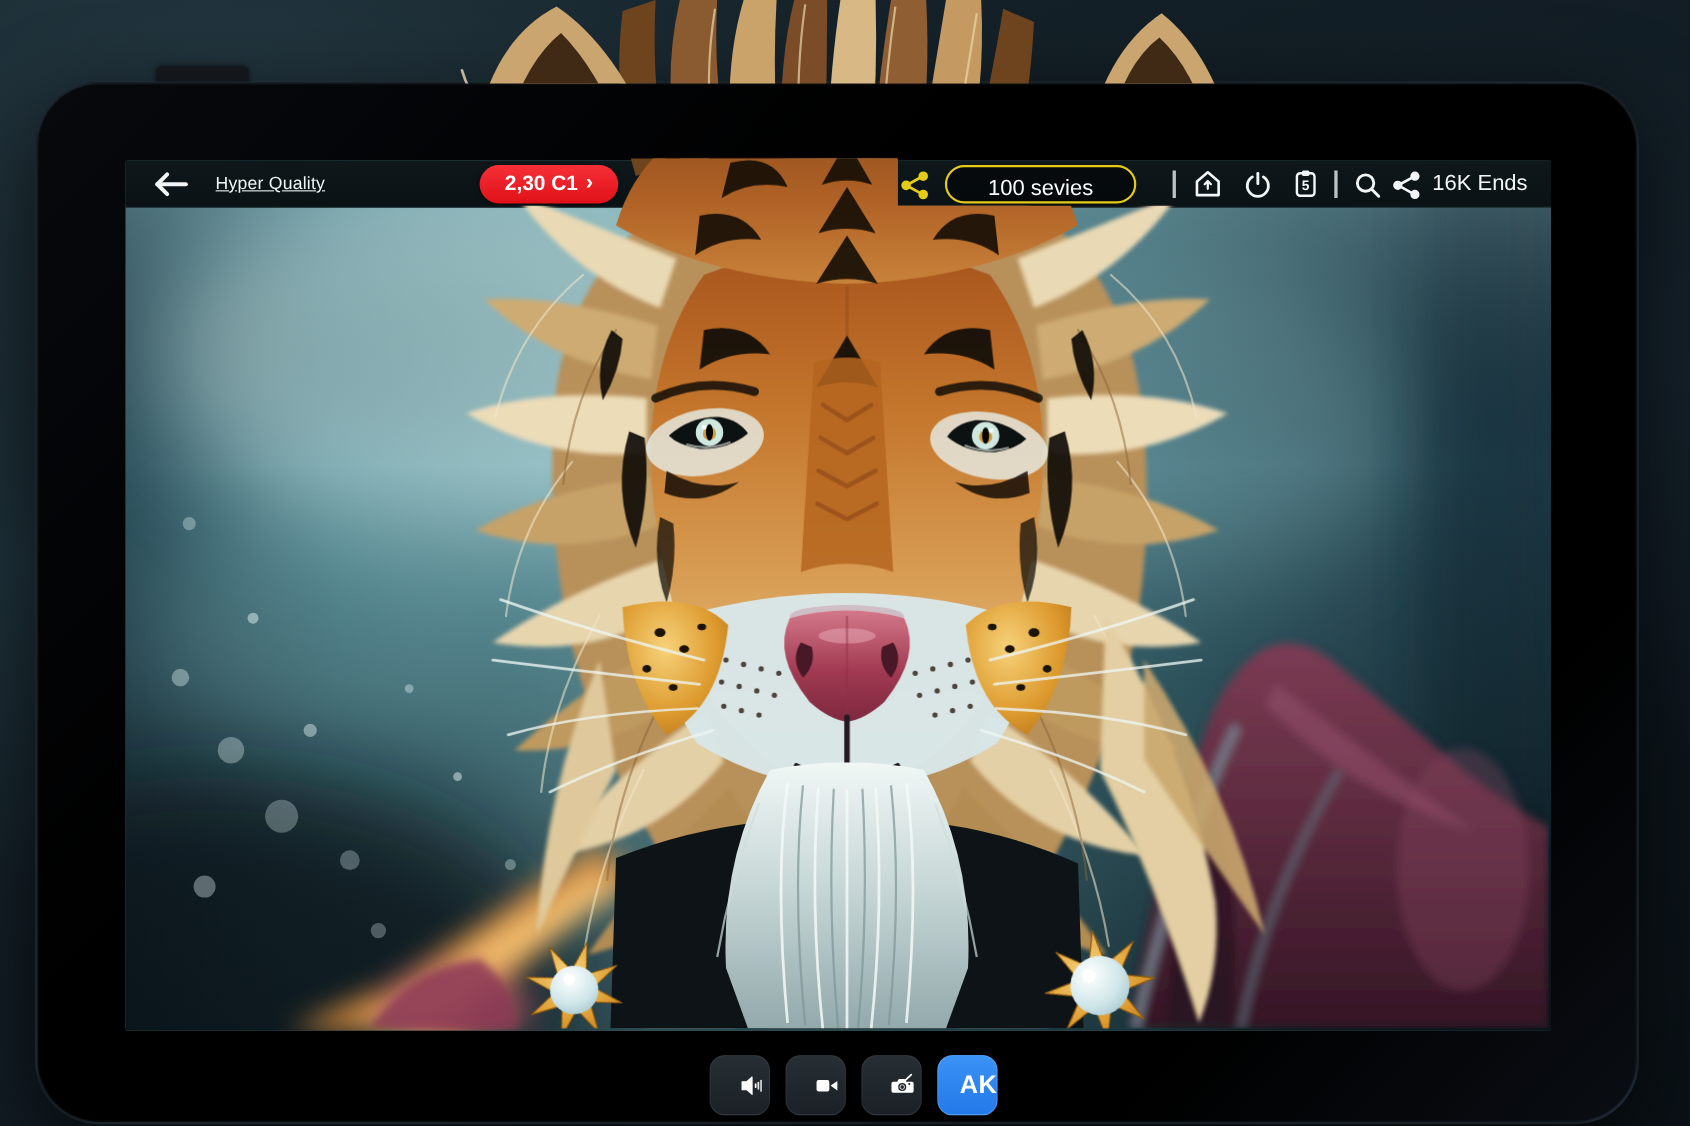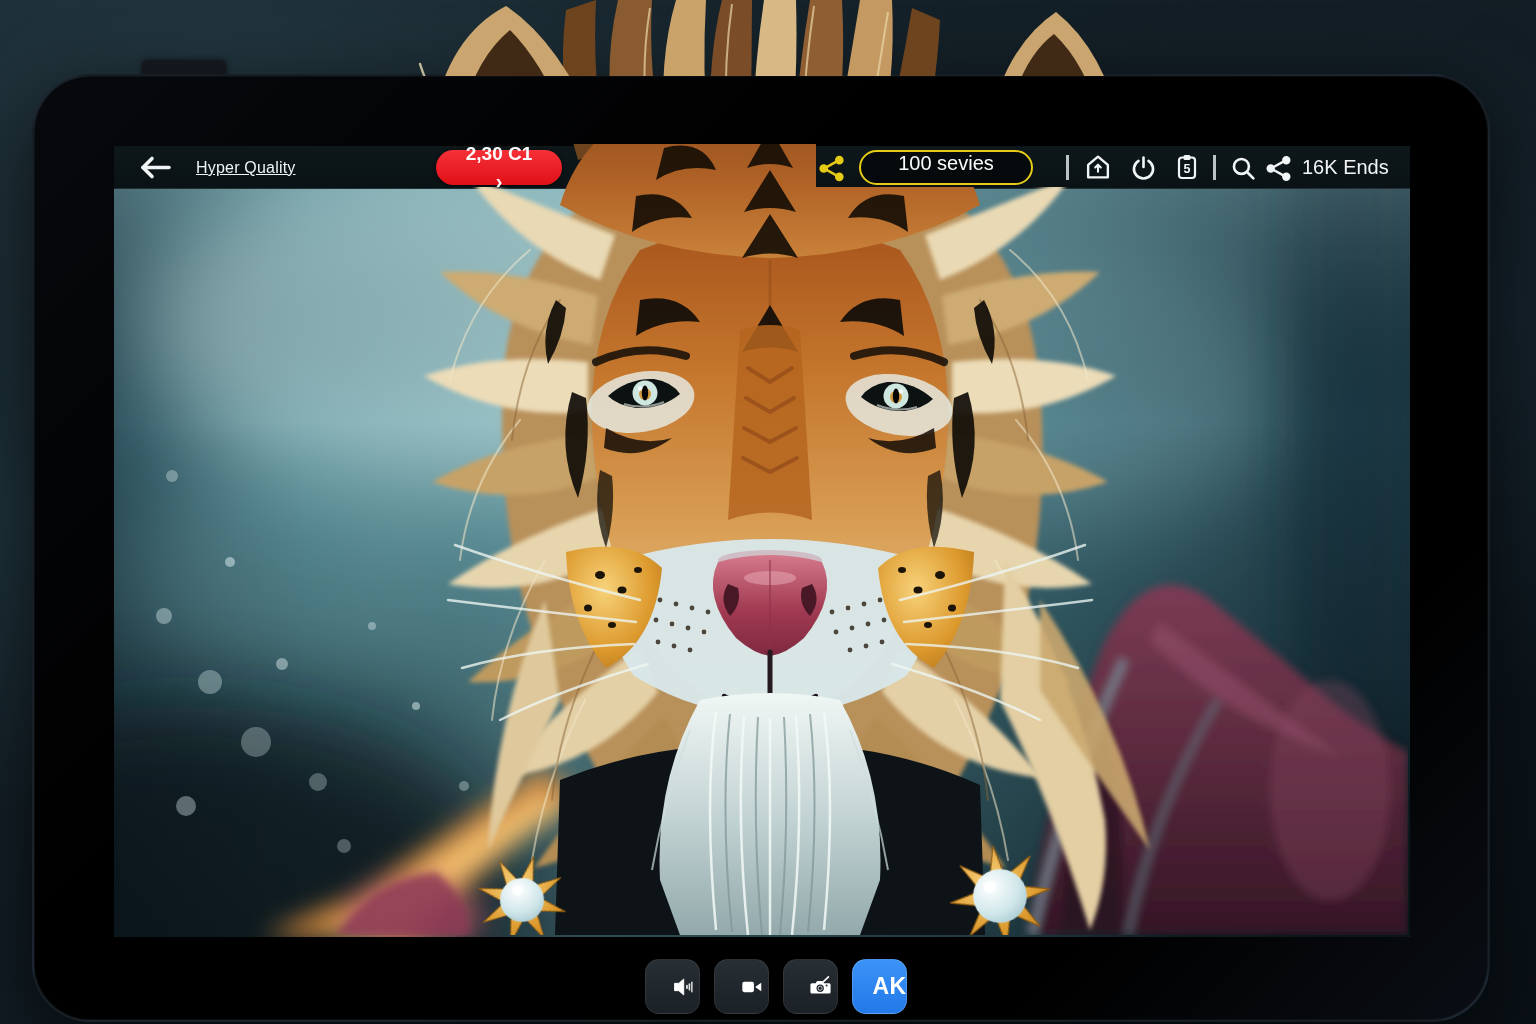--- a/index.html
+++ b/index.html
@@ -31,27 +31,27 @@
     background:linear-gradient(180deg,#0e171a 0%, #0a1215 100%);
     border-bottom:1px solid rgba(130,180,190,.16); }
   .topbar .abs { position:absolute; }
 
   .back-btn { left:22px; top:7px; width:40px; height:29px; cursor:pointer; }
   .bar-title { left:82px; top:0; height:59px; line-height:43px; color:#f0f4f4;
     font-size:16px; font-weight:500; letter-spacing:.2px;text-decoration:underline; }
   .ver-pill { left:322px; top:4px; width:126px; height:35px; border-radius:18px;
     background:linear-gradient(180deg,#f63038 0%, #e01018 100%);
     color:#fff; font-size:19px; font-weight:600; display:flex; align-items:center;
-    justify-content:center; gap:7px; cursor:pointer; box-shadow:0 1px 4px rgba(0,0,0,.5);flex-direction:column; }
+    justify-content:center; gap:7px; cursor:pointer; box-shadow:0 1px 4px rgba(0,0,0,.5); }
   .ver-pill .chev { font-size:20px; font-weight:700; margin-top:-2px; }
   .icon-btn { width:28px; height:28px; cursor:pointer; display:flex; align-items:center; justify-content:center; }
   .share-y { left:703px; top:8px; }
   .series-pill { left:745px; top:4px; width:174px; height:35px; border-radius:18px;
     border:2.5px solid #e5cb15; background:rgba(2,4,5,.6); color:#fbfdfd;
-    font-size:20px; display:flex; align-items:flex-start; justify-content:center; cursor:pointer; }
+    font-size:20px; display:flex; align-items:flex-end; justify-content:center; cursor:pointer; }
   .vdiv { width:2.5px; height:25px; background:#d4dcdf; opacity:.88; top:9px; }
   .d1 { left:952px; } .d2 { left:1099px; }
   .home-b { left:970px; top:7px; } .power-b { left:1015px; top:8px; }
   .clip-b { left:1059px; top:7px; } .search-b { left:1115px; top:8px; }
   .share-w { left:1150px; top:8px; }
   .bar-status { left:1188px; top:0; height:43px; line-height:43px; color:#f4f6f6;
     font-size:20px; font-weight:500; }
 
   .tiger-layer { position:absolute; left:0; top:0; width:1536px; height:1024px;
     z-index:30; pointer-events:none; }

